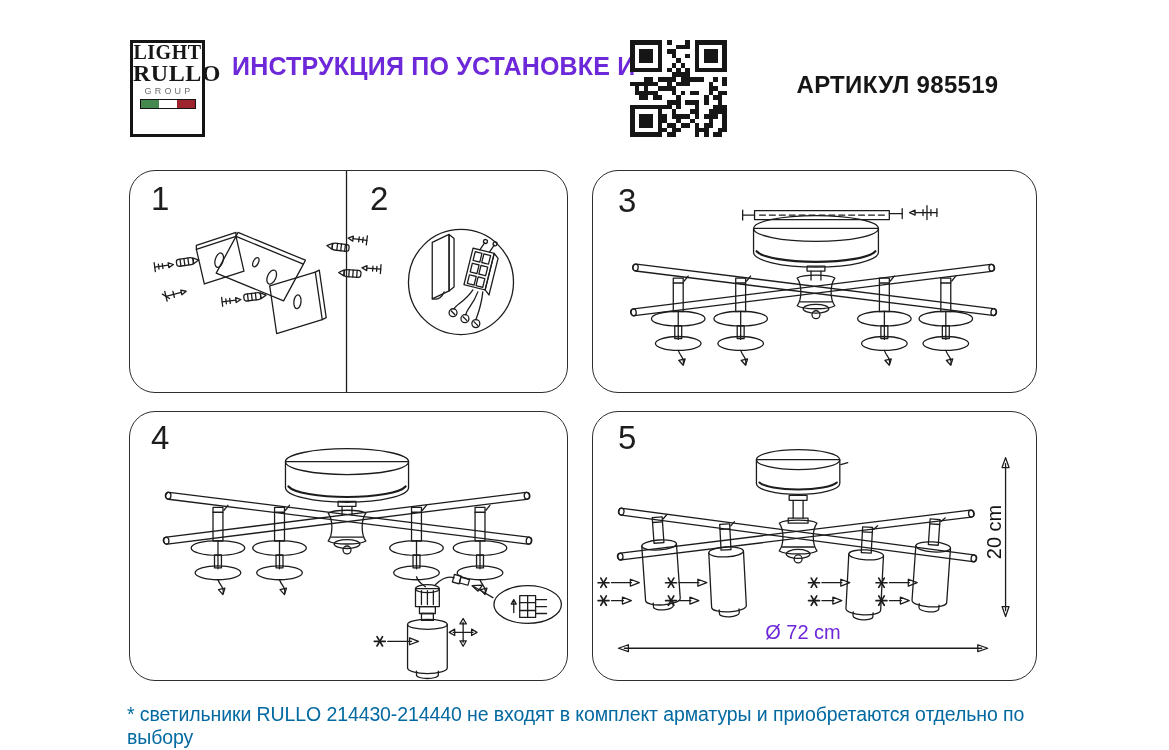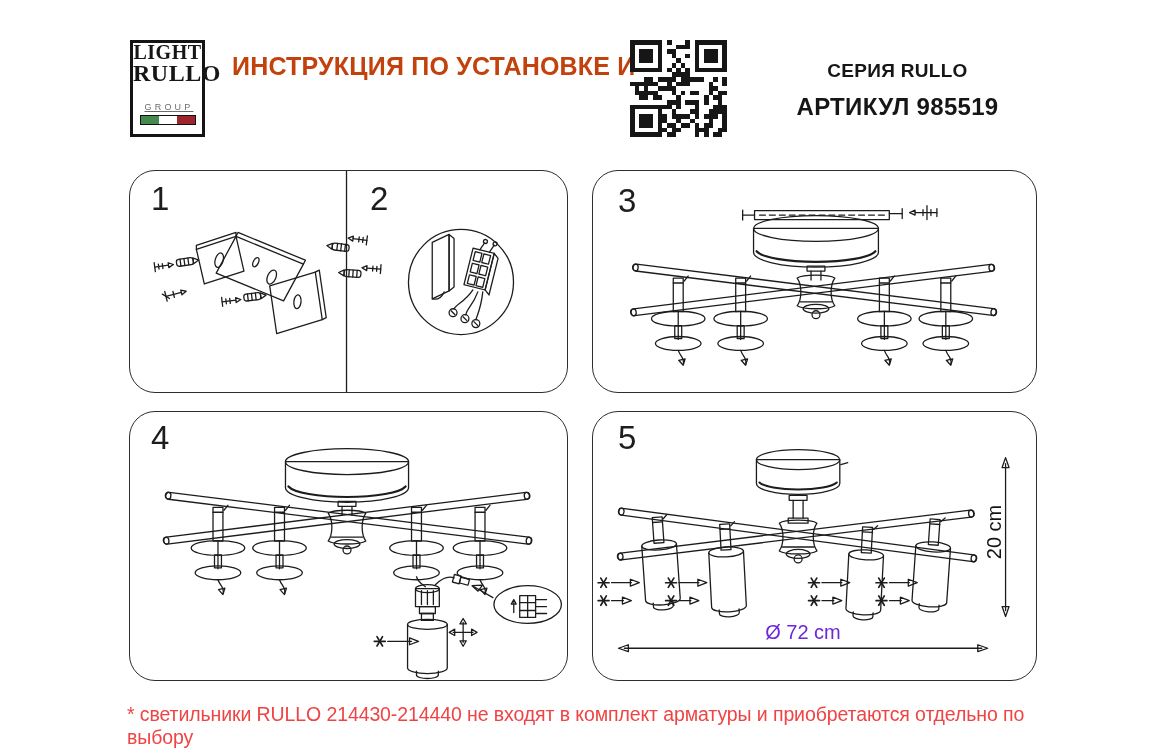--- a/index.html
+++ b/index.html
@@ -4,25 +4,25 @@
 <style>
   html,body{margin:0;padding:0;background:#e8e8e8;}
   .page{position:relative;width:1169px;height:750px;background:#ffffff;margin:0 auto;
         font-family:"Liberation Sans","DejaVu Sans",sans-serif;color:#161616;overflow:hidden;}
 
   
   .logo{position:absolute;left:130px;top:40px;width:75px;height:97px;border:3.5px solid #141414;
         box-sizing:border-box;text-align:center;padding-top:0;background:#fff;}
   .logo-light{font-family:"Liberation Serif","DejaVu Serif",serif;font-weight:700;font-size:20px;line-height:19px;letter-spacing:.5px;}
   .logo-star{font-family:"Liberation Serif","DejaVu Serif",serif;font-weight:700;font-size:24px;line-height:22px;letter-spacing:.5px;}
-  .logo-group{font-size:9px;letter-spacing:3.2px;color:#6e6e6e;margin-top:18px;margin-left:3px;text-decoration:underline;}
+  .logo-group{font-size:9px;letter-spacing:3.2px;color:#6e6e6e;margin-top:2px;margin-left:3px;}
   .logo-flag{width:54px;height:8px;border:1.5px solid #111;margin:3px auto 0;display:flex;box-sizing:content-box;}
   .logo-flag span{flex:1;}
   .title{position:absolute;left:232px;top:51px;margin:0;font-size:25px;line-height:30px;
-         font-weight:700;letter-spacing:.2px;color:#c2410c;}
+         font-weight:700;letter-spacing:.2px;color:#6d28d9;}
   .qr-box{position:absolute;left:630px;top:40px;width:97px;height:97px;}
   .qr-box svg{width:100%;height:100%;display:block;}
   .product{position:absolute;left:795px;top:60px;width:205px;text-align:center;}
   .series{font-size:19px;font-weight:700;letter-spacing:.3px;}
   .article{font-size:24px;font-weight:700;margin-top:11px;letter-spacing:.3px;}
 
   
   .panel{position:absolute;border:1.6px solid #2e2e2e;border-radius:26px;background:#fff;box-sizing:border-box;}
   #panelA{left:129px;top:170px;width:439px;height:223px;}
   #panelB{left:592px;top:170px;width:445px;height:223px;}
@@ -36,21 +36,21 @@
   svg.defs line,svg.defs path,svg.defs rect,svg.defs ellipse,svg.defs circle{
       stroke:#1c1c1c;stroke-width:1.3;fill:none;stroke-linecap:round;stroke-linejoin:round;}
   svg .wh{fill:#ffffff;}
   svg .fl{fill:#1c1c1c;stroke:none;}
   .qr-box svg rect{fill:#161616;stroke:none;}
 
   .dim-d{position:absolute;left:150px;top:209px;width:120px;text-align:center;font-size:20px;color:#6d28d9;}
   .dim-v{position:absolute;left:368px;top:110px;width:64px;height:20px;text-align:center;font-size:20px;
          color:#131313;transform:rotate(-90deg);}
 
-  .footnote{position:absolute;left:127px;top:703px;width:940px;font-size:19.5px;letter-spacing:-.1px;color:#ef4444;}
+  .footnote{position:absolute;left:127px;top:703px;width:940px;font-size:19.5px;letter-spacing:-.1px;color:#0369a1;}
 </style>
 </head>
 <body>
 
 <div class="page">
 
   <svg class="defs" width="0" height="0" style="position:absolute" aria-hidden="true">
     <defs>
       <g id="plug">
         <rect class="wh" x="0" y="-3.5" width="17" height="7" rx="2.5"></rect>
@@ -351,21 +351,20 @@
         <rect x="8" y="20" width="1" height="1"></rect>
         <rect x="9" y="20" width="1" height="1"></rect>
         <rect x="14" y="20" width="1" height="1"></rect>
         <rect x="16" y="20" width="1" height="1"></rect>
         <rect x="18" y="20" width="1" height="1"></rect>
         <rect x="19" y="20" width="1" height="1"></rect>
       </svg>
   </div>
 
   <div class="product">
-    <div class="series">СЕРИЯ RULLO</div>
     <div class="article">АРТИКУЛ 985519</div>
   </div>
 
   <div class="panel" id="panelA">
     <svg class="art" viewBox="0 0 439 223">
       <line x1="217.5" y1="0" x2="217.5" y2="223"></line>
 
       <g>
         <g transform="translate(45,124) rotate(-14)">
           <line x1="-10" y1="0" x2="6" y2="0"></line>

